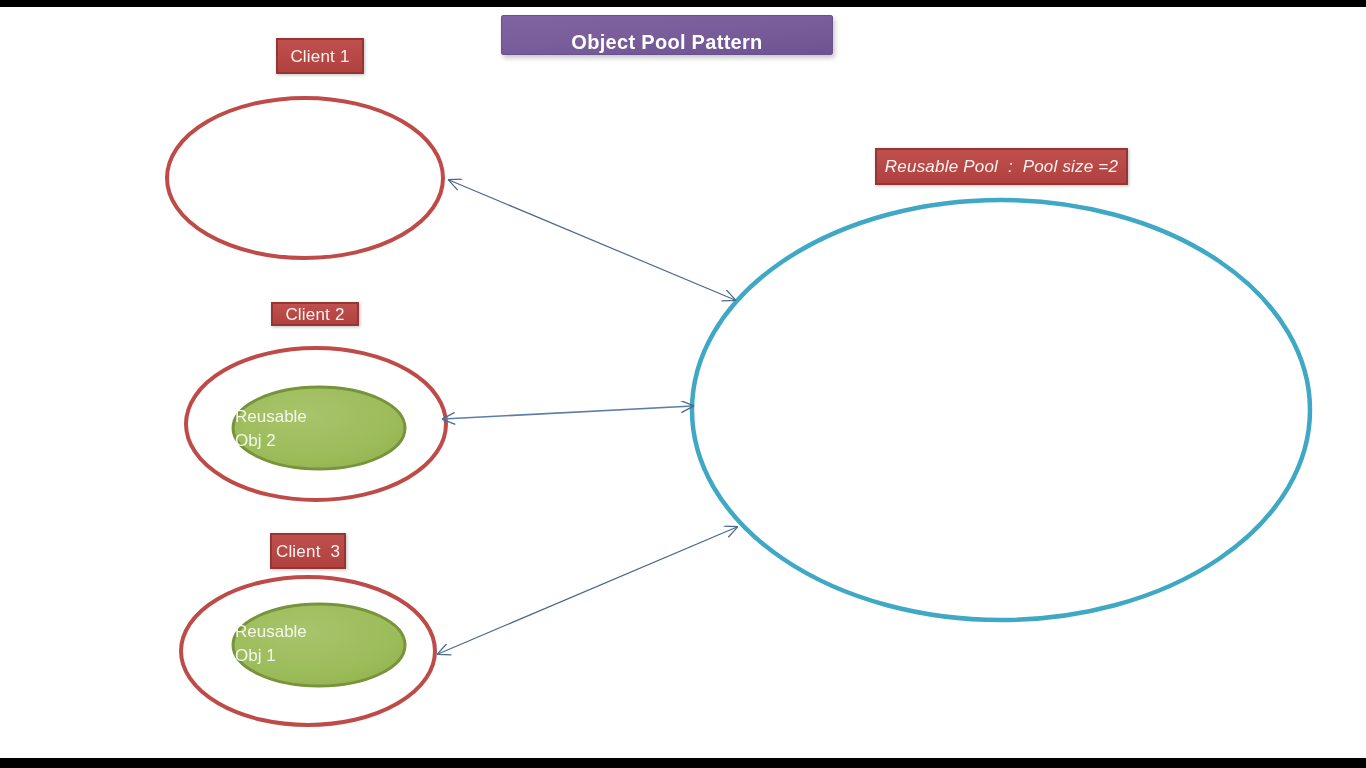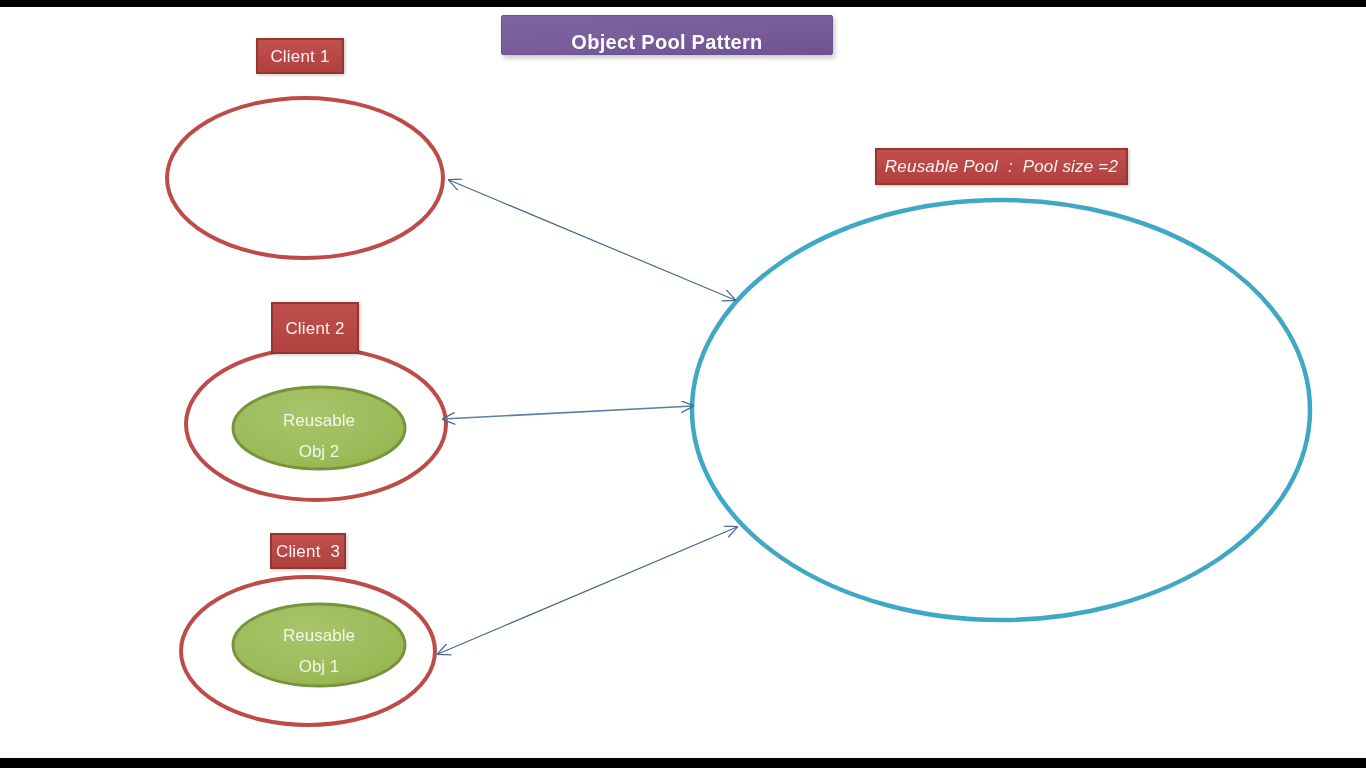--- a/index.html
+++ b/index.html
@@ -64,31 +64,30 @@
     justify-content: center;
   }
   #title-banner-text {
     color: #FFFFFF;
     font-size: 20px;
     font-weight: bold;
     letter-spacing: 0.3px;
     white-space: pre;
   }
 
-  #client1-label  { left: 256px; top: 38px;  width: 88px;  height: 36px; }
-  #client2-label  { left: 271px; top: 302px; width: 88px;  height: 52px; }
+  #client1-label  { left: 276px; top: 38px;  width: 88px;  height: 36px; }
+  #client2-label  { left: 271px; top: 302px; width: 88px;  height: 24px; }
   #client3-label  { left: 270px; top: 533px; width: 76px;  height: 36px; }
   #pool-label     { left: 875px; top: 148px; width: 253px; height: 37px; font-size: 17px; font-style: italic; }
 
   .obj-text {
     position: absolute;
     color: #F2F7EC;
     font-size: 17px;
-    text-align: center;
-    line-height: 31px;
+    line-height: 24px;
     white-space: pre-line;
     pointer-events: none;
   }
   #obj2-text { left: 235px; top: 405px; width: 168px; }
   #obj1-text { left: 235px; top: 620px; width: 168px; }
 </style>
 </head>
 <body>
 
 <div id="slide">

